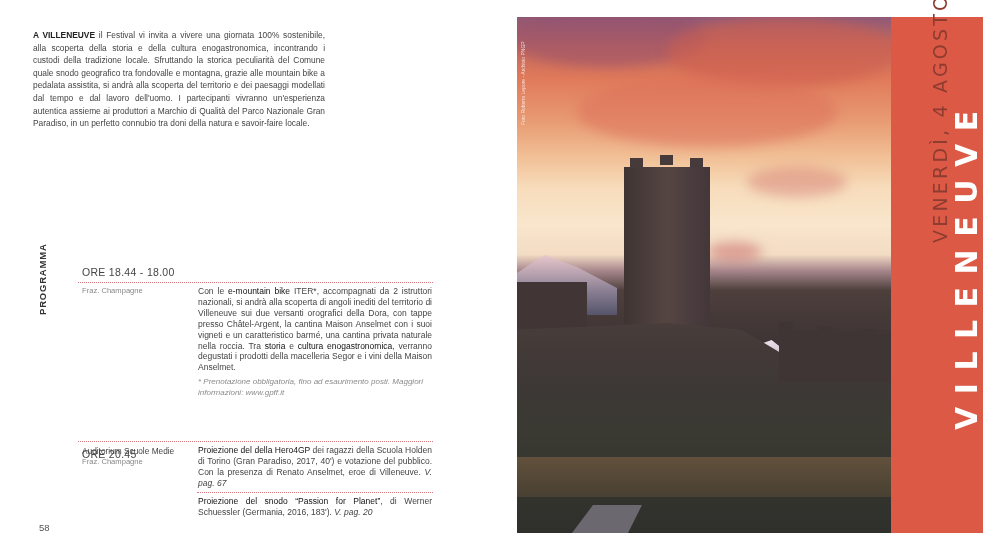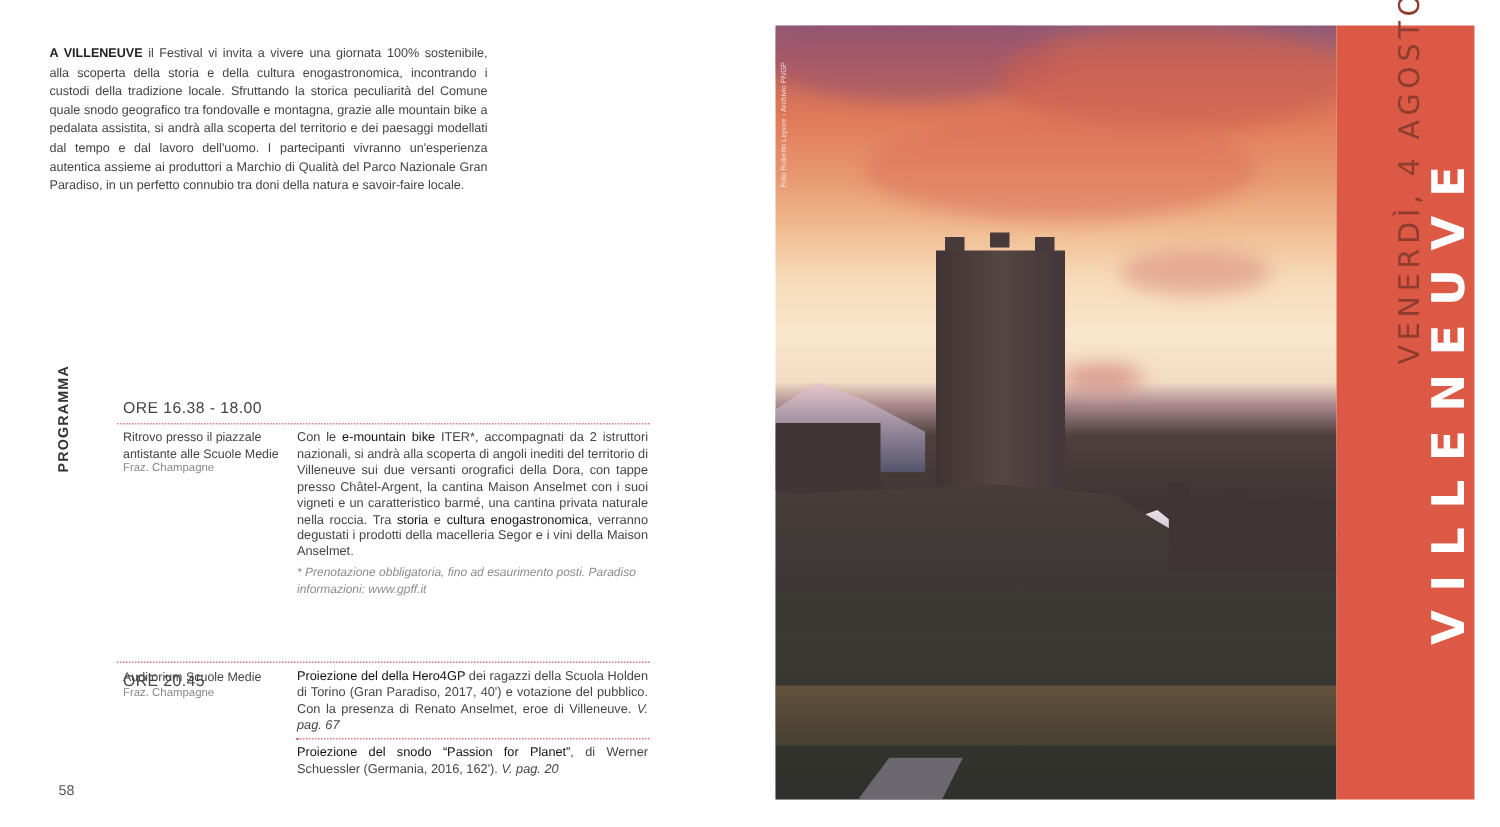--- a/index.html
+++ b/index.html
@@ -110,45 +110,44 @@
   </style>
 </head>
 <body>
 
 <div class="intro">
   <b>A VILLENEUVE</b><span> il Festival vi invita a vivere una giornata 100% sostenibile, alla scoperta della storia e della cultura enogastronomica, incontrando i custodi della tradizione locale. Sfruttando la storica peculiarità del Comune quale snodo geografico tra fondovalle e montagna, grazie alle mountain bike a pedalata assistita, si andrà alla scoperta del territorio e dei paesaggi modellati dal tempo e dal lavoro dell'uomo. I partecipanti vivranno un'esperienza autentica assieme ai produttori a Marchio di Qualità del Parco Nazionale Gran Paradiso, in un perfetto connubio tra doni della natura e savoir-faire locale.</span>
 </div>
 
 <div class="programma-label">PROGRAMMA</div>
 
-<div class="slot-time" style="top:266px;">ORE 16.38 - 18.00</div>
+<div class="slot-time" style="top:266px;">ORE 18.44 - 18.00</div>
 <div class="dots" style="left:78px; width:355px; top:282px;"></div>
 <div class="venue" style="top:286px;">
-  <div>Ritrovo presso il piazzale antistante alle Scuole Medie</div>
   <div class="sub">Fraz. Champagne</div>
 </div>
 <div class="desc" style="top:286px;">
   <div>
     <span>Con le </span><b>e-mountain bike</b><span> ITER*, accompagnati da 2 istruttori nazionali, si andrà alla scoperta di angoli inediti del territorio di Villeneuve sui due versanti orografici della Dora, con tappe presso Châtel-Argent, la cantina Maison Anselmet con i suoi vigneti e un caratteristico barmé, una cantina privata naturale nella roccia. Tra </span><b>storia</b><span> e </span><b>cultura enogastronomica</b><span>, verranno degustati i prodotti della macelleria Segor e i vini della Maison Anselmet.</span>
   </div>
-  <div class="note">* Prenotazione obbligatoria, fino ad esaurimento posti. Paradiso informazioni: www.gpff.it</div>
+  <div class="note">* Prenotazione obbligatoria, fino ad esaurimento posti. Maggiori informazioni: www.gpff.it</div>
 </div>
 
 <div class="slot-time" style="top:448px;">ORE 20.45</div>
 <div class="dots" style="left:78px; width:355px; top:441px;"></div>
 <div class="venue" style="top:446px;">
   <div>Auditorium Scuole Medie</div>
   <div class="sub">Fraz. Champagne</div>
 </div>
 <div class="desc" style="top:445px;">
   <b>Proiezione del della Hero4GP</b><span> dei ragazzi della Scuola Holden di Torino (Gran Paradiso, 2017, 40') e votazione del pubblico. Con la presenza di Renato Anselmet, eroe di Villeneuve. </span><i>V. pag. 67</i>
 </div>
 <div class="dots" style="left:197px; width:236px; top:492px;"></div>
 <div class="desc" style="top:496px;">
-  <b>Proiezione del snodo “Passion for Planet”</b><span>, di Werner Schuessler (Germania, 2016, 162'). </span><i>V. pag. 20</i>
+  <b>Proiezione del snodo “Passion for Planet”</b><span>, di Werner Schuessler (Germania, 2016, 183'). </span><i>V. pag. 20</i>
 </div>
 
 <div class="page-num">58</div>
 
 <div class="photo">
   <div class="cloud" style="left:-10px; top:-10px; width:200px; height:60px; background:rgba(150,80,110,0.55);"></div>
   <div class="cloud" style="left:150px; top:0px; width:230px; height:70px; background:rgba(205,95,80,0.6);"></div>
   <div class="cloud" style="left:60px; top:60px; width:260px; height:70px; background:rgba(220,110,90,0.5);"></div>
   <div class="cloud" style="left:230px; top:150px; width:100px; height:30px; background:rgba(210,120,110,0.45);"></div>
   <div class="cloud" style="left:190px; top:225px; width:55px; height:20px; background:rgba(200,110,110,0.55);"></div>

